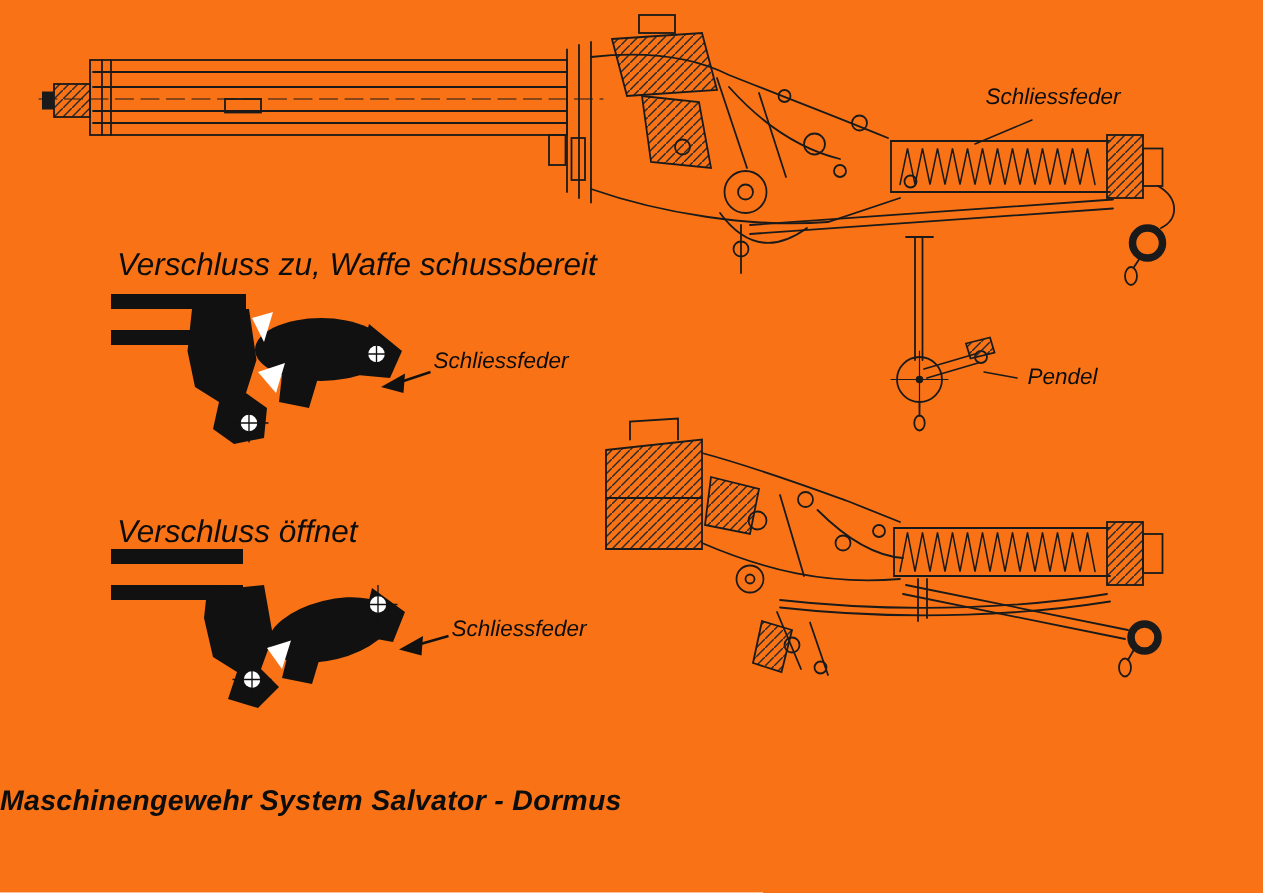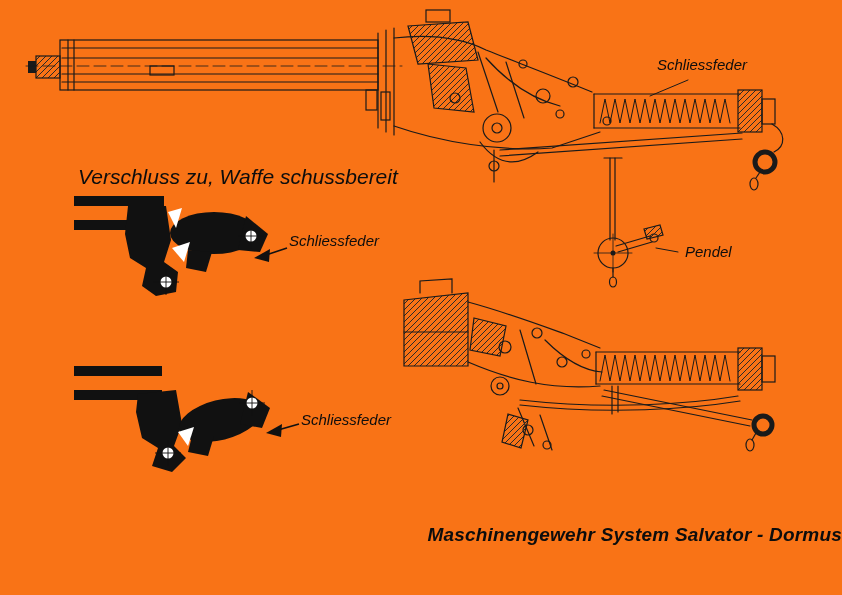--- a/index.html
+++ b/index.html
@@ -7,21 +7,21 @@
     position:relative; width:842px; height:595px; background:#f97316;
     overflow:hidden; font-family:"Liberation Sans", sans-serif; color:#111;
   }
   .drawing-layer { position:absolute; left:0; top:0; }
   .label {
     position:absolute; font-style:italic; font-size:15px; line-height:1.1;
     white-space:nowrap; color:#0d0d0d;
   }
   .label.title { font-size:21px; }
   .caption {
-    position:absolute; top:524px; left:0; width:100%; text-align:right;
+    position:absolute; top:524px; left:0; width:100%; text-align:left;
     font-style:italic; font-weight:700; font-size:19px; letter-spacing:.2px; color:#0d0d0d;
   }
 </style>
 </head>
 <body>
 
 <div class="canvas">
 
   <svg class="drawing-layer" width="842" height="595" viewBox="0 0 842 595">
     <defs>
@@ -185,17 +185,18 @@
   </svg>
 
   <div class="label" style="left:657px; top:57px;">Schliessfeder</div>
 
   <div class="label title" style="left:78px; top:165px;">Verschluss zu, Waffe schussbereit</div>
 
   <div class="label" style="left:289px; top:233px;">Schliessfeder</div>
 
   <div class="label" style="left:685px; top:244px;text-align:right;">Pendel</div>
 
+  <div class="label title" style="left:78px; top:343px;">Verschluss öffnet</div>
 
   <div class="label" style="left:301px; top:412px;">Schliessfeder</div>
 
   <div class="caption">Maschinengewehr System Salvator - Dormus</div>
 </div>
 
 </body></html>

